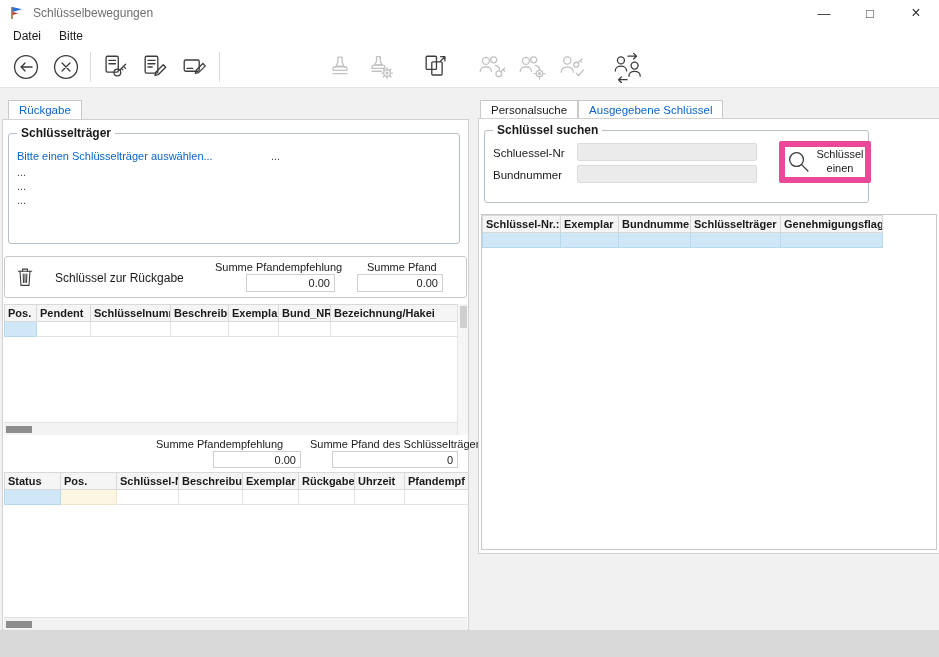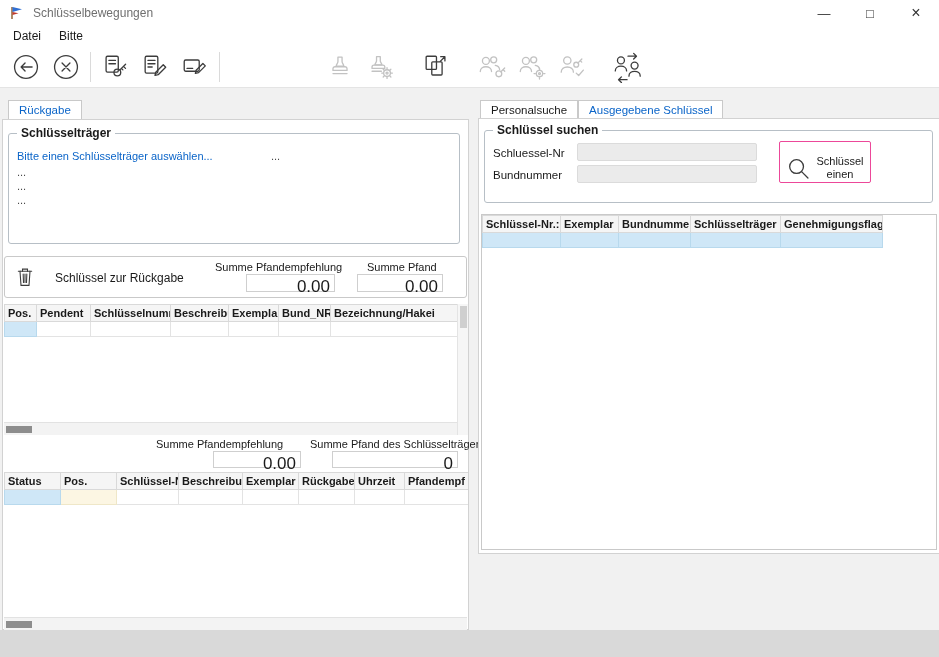--- a/index.html
+++ b/index.html
@@ -45,41 +45,41 @@
                  background:#fff; border:1px solid #d2d2d2; border-right:none; }
 
   fieldset.groupbox { position:absolute; border:1px solid #b7bfc6; border-radius:3px;
                       margin:0; padding:0; background:#fff; }
   fieldset.groupbox legend { font-weight:bold; font-size:12px; margin-left:8px; padding:0 4px; }
 
   .blue-text { color:#0a64c8; }
   .dim-text { color:#4a4a4a; }
   .lbl { position:absolute; font-size:11px; white-space:nowrap; }
   .valbox { position:absolute; border:1px solid #cfcfcf; background:#fff; text-align:right;
-            font-size:17px; padding:2px 4px 0 0; }
+            font-size:11px; padding:2px 4px 0 0; }
   .ginput { position:absolute; height:18px; background:#ebebeb; border:1px solid #dbdbdb; border-radius:2px;
             font-family:"Liberation Sans",sans-serif; font-size:11.5px; padding:0 4px; }
 
   
   table.grid { border-collapse:collapse; table-layout:fixed; font-size:11px;padding-left:34px; }
   .grid th { background:#f5f5f5; border:1px solid #d9d9d9; font-weight:bold; text-align:left;
              padding:2px 3px; white-space:nowrap; overflow:hidden; height:14px; }
   .grid td { border:1px solid #e3e3e3; height:15px; padding:0 3px; background:#fff; }
   .grid td.sel { background:#cfe7f7; border-color:#b8d9ed; }
   .grid td.cream { background:#fcf6e3; border-color:#efe7c8; }
 
   
   .hscroll { position:absolute; height:13px; background:#f3f3f3; border-top:1px solid #e2e2e2; }
   .hscroll .thumb { position:absolute; left:2px; top:3px; width:26px; height:7px; background:#8d8d8d; }
   .vscroll { position:absolute; width:11px; background:#f6f6f6; border-left:1px solid #e4e4e4; }
   .vscroll .thumb { position:absolute; left:2px; top:2px; width:7px; height:22px; background:#cfcfcf; }
 
   
   .search-btn { position:absolute; left:294px; top:20px; width:92px; height:42px; background:#fff;
-                border:1px solid #ec4899; border-radius:2px; display:flex; align-items:flex-end;
+                border:6px solid #ec4899; border-radius:2px; display:flex; align-items:center;
                 justify-content:center; gap:4px; font-size:11px; }
   .search-btn svg { fill:none; stroke:#3c3c3c; stroke-width:1.6; stroke-linecap:round; }
   .search-btn .cap { text-align:center; line-height:1.25; }
 
   .bottom-strip { position:absolute; left:0; top:630px; width:939px; height:27px; background:#d9d9d9; }
 </style>
 </head>
 <body>
 
 <div id="app">
@@ -331,21 +331,21 @@
     </div>
   </div>
 
   <div class="right-tabstrip">
     <div class="tab">Personalsuche</div>
     <div class="tab active">Ausgegebene Schlüssel</div>
   </div>
 
   <div class="right-panel">
 
-    <fieldset class="groupbox" style="left:5px; top:4px; width:449px; height:80px;">
+    <fieldset class="groupbox" style="left:5px; top:4px; width:385px; height:80px;">
       <legend>Schlüssel suchen</legend>
       <div class="lbl" style="left:8px; top:10px; font-size:11.5px;">Schluessel-Nr</div>
       <input class="ginput" style="left: 92px; top: 6px; width: 180px;" value="">
       <div class="lbl" style="left:8px; top:32px; font-size:11.5px;">Bundnummer</div>
       <input class="ginput" style="left: 92px; top: 28px; width: 180px;" value="">
       <div class="search-btn" style="top:4px;">
         <svg width="26" height="26" viewBox="0 0 32 32">
           <circle cx="13" cy="13" r="8.5"></circle>
           <path d="M19.5 19.5 L27 27"></path>
         </svg>

